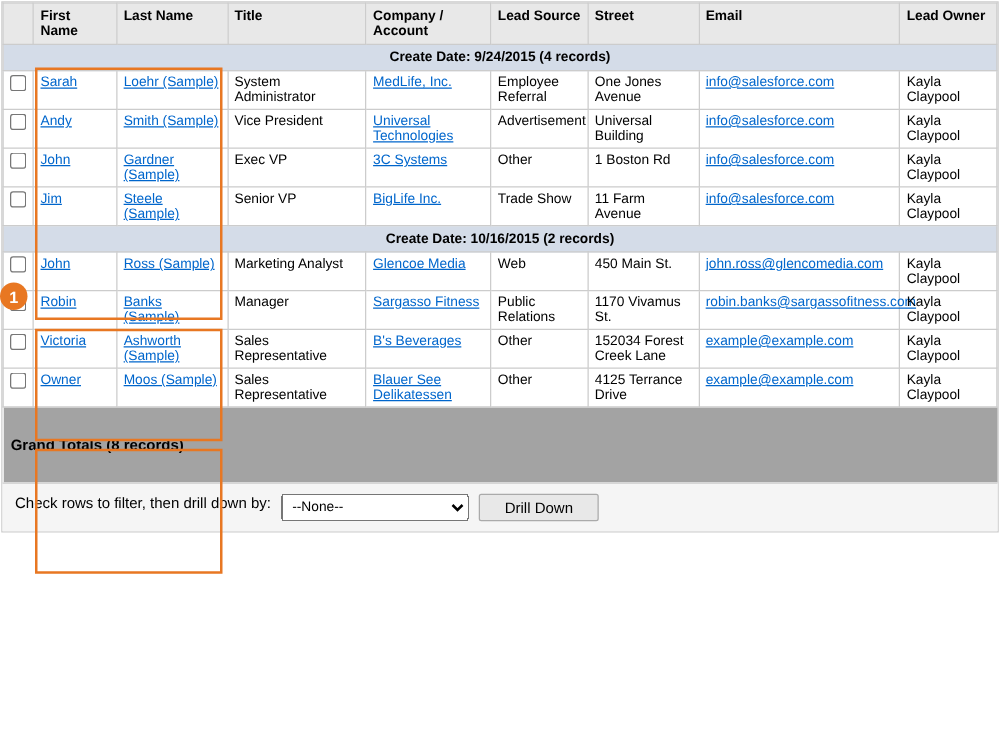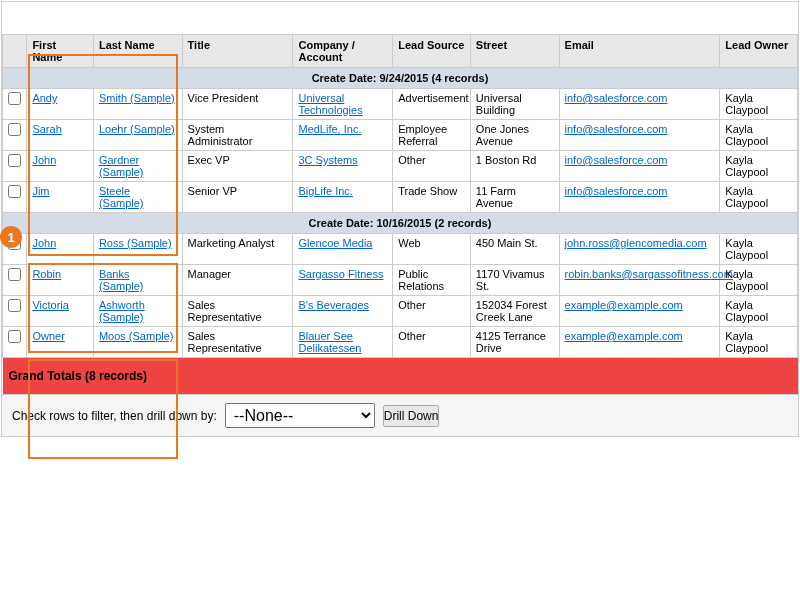--- a/index.html
+++ b/index.html
@@ -15,21 +15,20 @@
     .outer-container {
       border: 1px solid #ccc;
       width: 798px;
       margin: 1px;
     }
 
     table {
       width: 100%;
       border-collapse: collapse;
       table-layout: fixed;
-      margin-top: 32px;
     }
 
     thead tr {
       background: #e8e8e8;
     }
 
     thead th {
       border: 1px solid #ccc;
       padding: 4px 5px;
       text-align: left;
@@ -66,44 +65,43 @@
     .col-email { width: 145px; }
     .col-leadowner { width: 70px; }
 
     a {
       color: #0066cc;
       text-decoration: underline;
       cursor: pointer;
     }
 
     .grand-total-row td {
-      background: #ef4444;
+      background: #a3a3a3;
       font-weight: bold;
       font-size: 12px;
-      padding: 11px 6px;
+      padding: 23px 6px;
     }
 
     .footer-bar {
       background: #f5f5f5;
       padding: 8px 10px;
       border-top: 1px solid #ccc;
       display: flex;
-      align-items: center;
       gap: 8px;
       font-size: 12px;
     }
 
     .footer-bar select {
       padding: 2px 4px;
-      font-size: 16px;
+      font-size: 11px;
       width: 150px;
     }
 
     .footer-bar button {
-      padding: 3px 0;
+      padding: 3px 20px;
       font-size: 12px;
       background: #e8e8e8;
       border: 1px solid #aaa;
       cursor: pointer;
       border-radius: 2px;
     }
 
     .confidential-bar {
       text-align: center;
       font-size: 11px;
@@ -192,37 +190,37 @@
           <th class="col-email">Email</th>
           <th class="col-leadowner">Lead Owner</th>
         </tr>
       </thead>
       <tbody id="table-body">
       <tr class="group-header">
             <td colspan="9">Create Date: 9/24/2015 (4 records)</td>
           </tr>
           <tr>
             <td class="checkbox-col"><input type="checkbox" style=""></td>
+            <td class="col-fname"><a>Sarah</a></td>
+            <td class="col-lname"><a>Loehr (Sample)</a></td>
+            <td class="col-title">System Administrator</td>
+            <td class="col-company"><a>MedLife, Inc.</a></td>
+            <td class="col-leadsource">Employee Referral</td>
+            <td class="col-street">One Jones Avenue</td>
+            <td class="col-email"><a>info@salesforce.com</a></td>
+            <td class="col-leadowner">Kayla Claypool</td>
+          </tr>
+          <tr>
+            <td class="checkbox-col"><input type="checkbox" style=""></td>
             <td class="col-fname"><a>Andy</a></td>
             <td class="col-lname"><a>Smith (Sample)</a></td>
             <td class="col-title">Vice President</td>
             <td class="col-company"><a>Universal Technologies</a></td>
             <td class="col-leadsource">Advertisement</td>
             <td class="col-street">Universal Building</td>
-            <td class="col-email"><a>info@salesforce.com</a></td>
-            <td class="col-leadowner">Kayla Claypool</td>
-          </tr>
-          <tr>
-            <td class="checkbox-col"><input type="checkbox" style=""></td>
-            <td class="col-fname"><a>Sarah</a></td>
-            <td class="col-lname"><a>Loehr (Sample)</a></td>
-            <td class="col-title">System Administrator</td>
-            <td class="col-company"><a>MedLife, Inc.</a></td>
-            <td class="col-leadsource">Employee Referral</td>
-            <td class="col-street">One Jones Avenue</td>
             <td class="col-email"><a>info@salesforce.com</a></td>
             <td class="col-leadowner">Kayla Claypool</td>
           </tr>
           <tr>
             <td class="checkbox-col"><input type="checkbox" style=""></td>
             <td class="col-fname"><a>John</a></td>
             <td class="col-lname"><a>Gardner (Sample)</a></td>
             <td class="col-title">Exec VP</td>
             <td class="col-company"><a>3C Systems</a></td>
             <td class="col-leadsource">Other</td>

